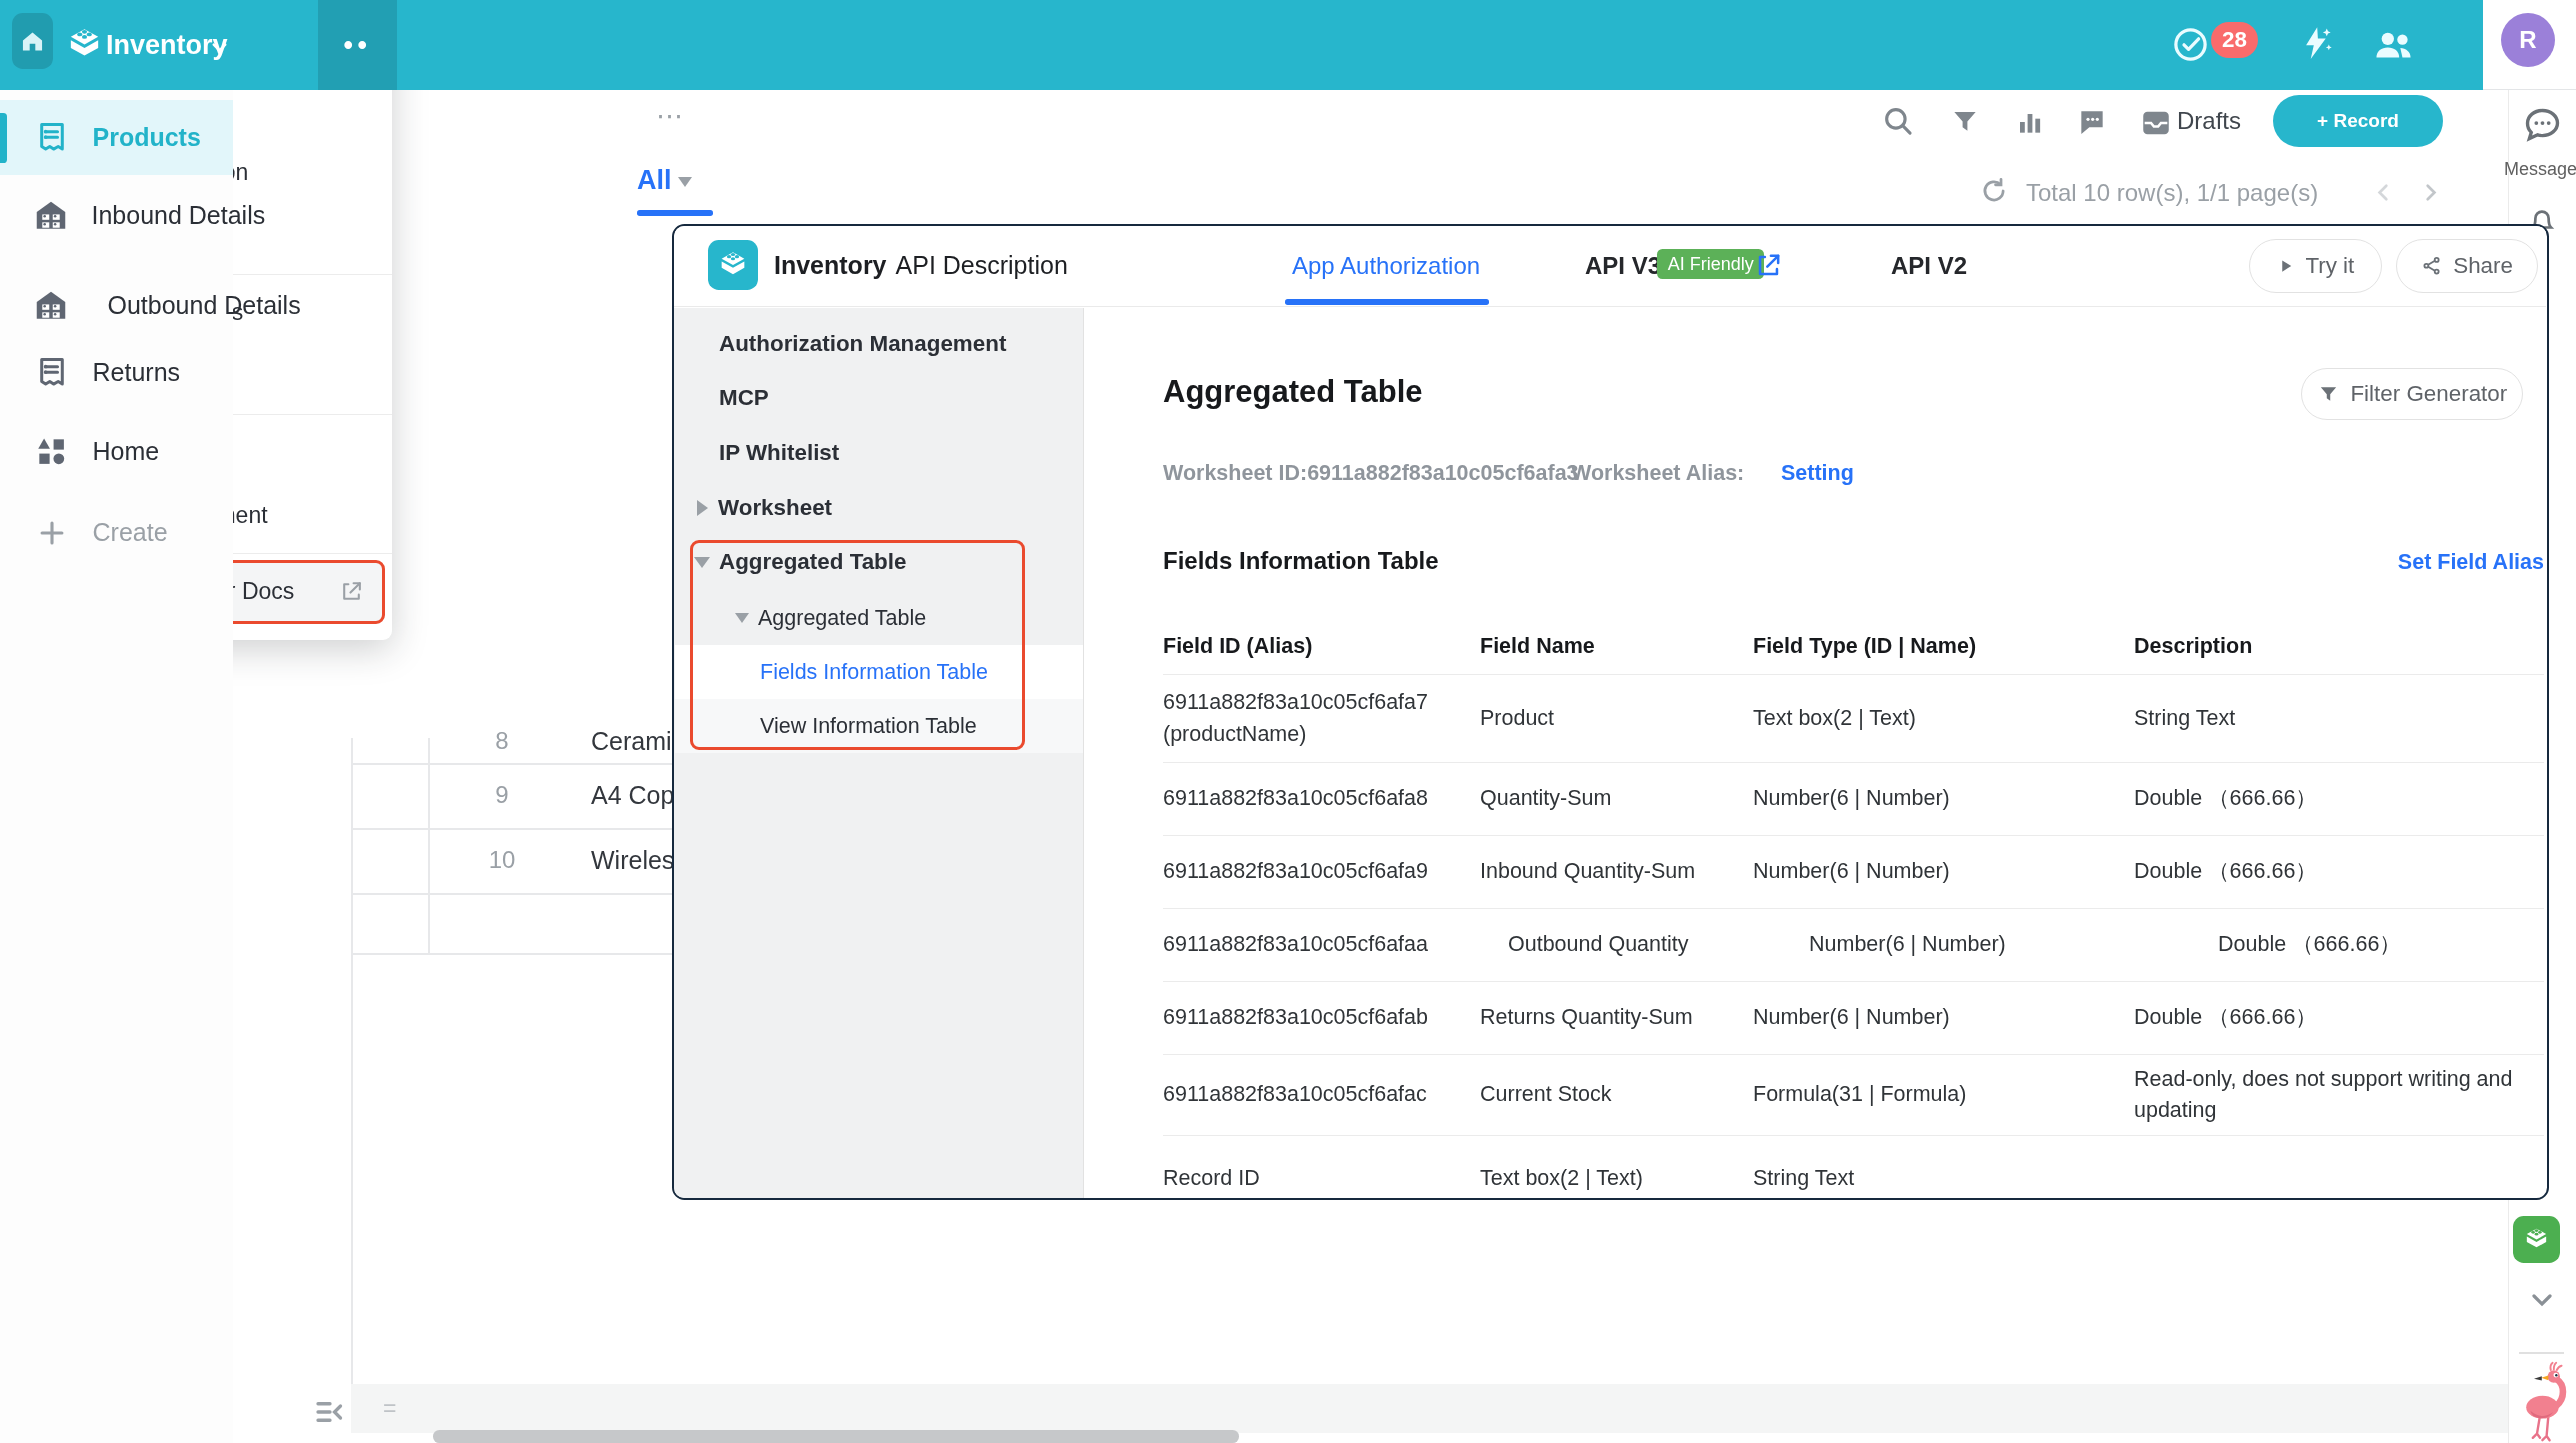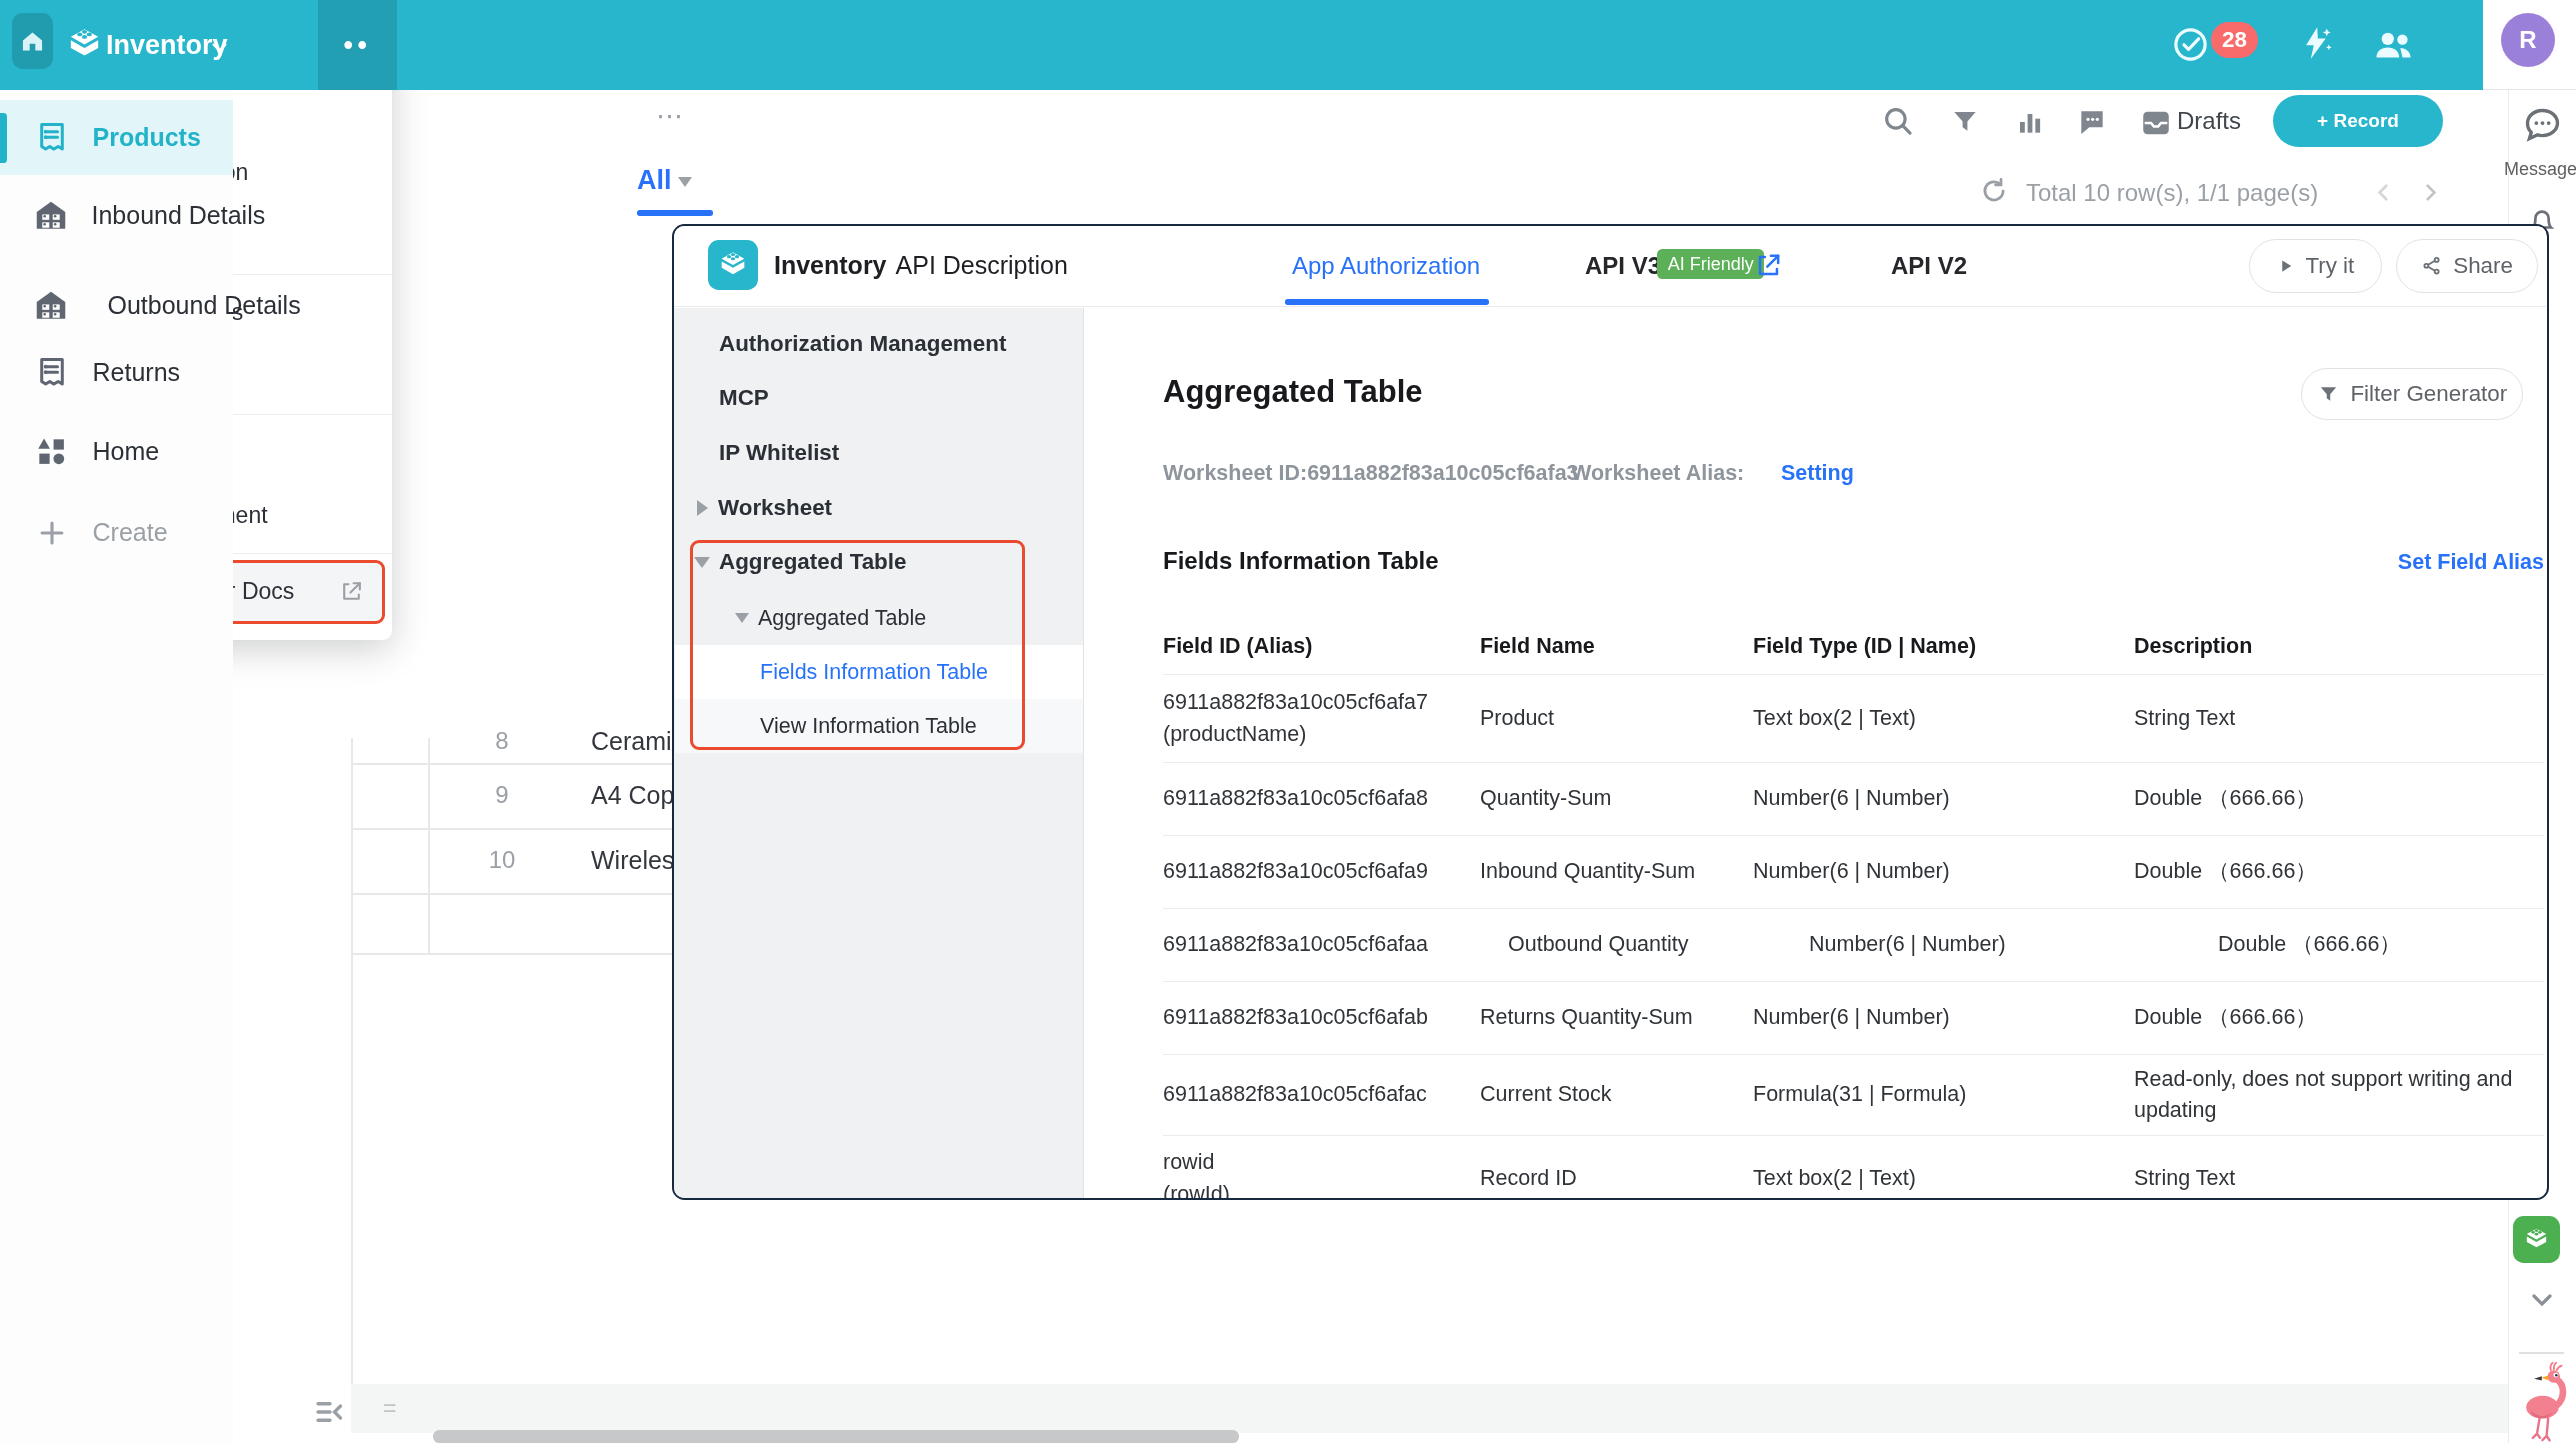--- a/index.html
+++ b/index.html
@@ -522,24 +522,20 @@
         <div class="t-c">Number(6 | Number)</div>
         <div class="t-c">Double （666.66）</div>
       </div>
       <div class="t-row" style="height:81px;">
         <div class="t-c">6911a882f83a10c05cf6afac</div>
         <div class="t-c">Current Stock</div>
         <div class="t-c">Formula(31 | Formula)</div>
         <div class="t-c">Read-only, does not support writing and updating</div>
       </div>
       <div class="t-row" style="height:86px;">
-        <div class="t-c">
-            <div>rowid</div>
-            <div>(rowId)</div>
-          </div>
         <div class="t-c">Record ID</div>
         <div class="t-c">Text box(2 | Text)</div>
         <div class="t-c">String Text</div>
       </div>
     </div>
   </div>
 
   <div class="menu">
     <div class="m-item clickable">
       <span class="m-ico">

